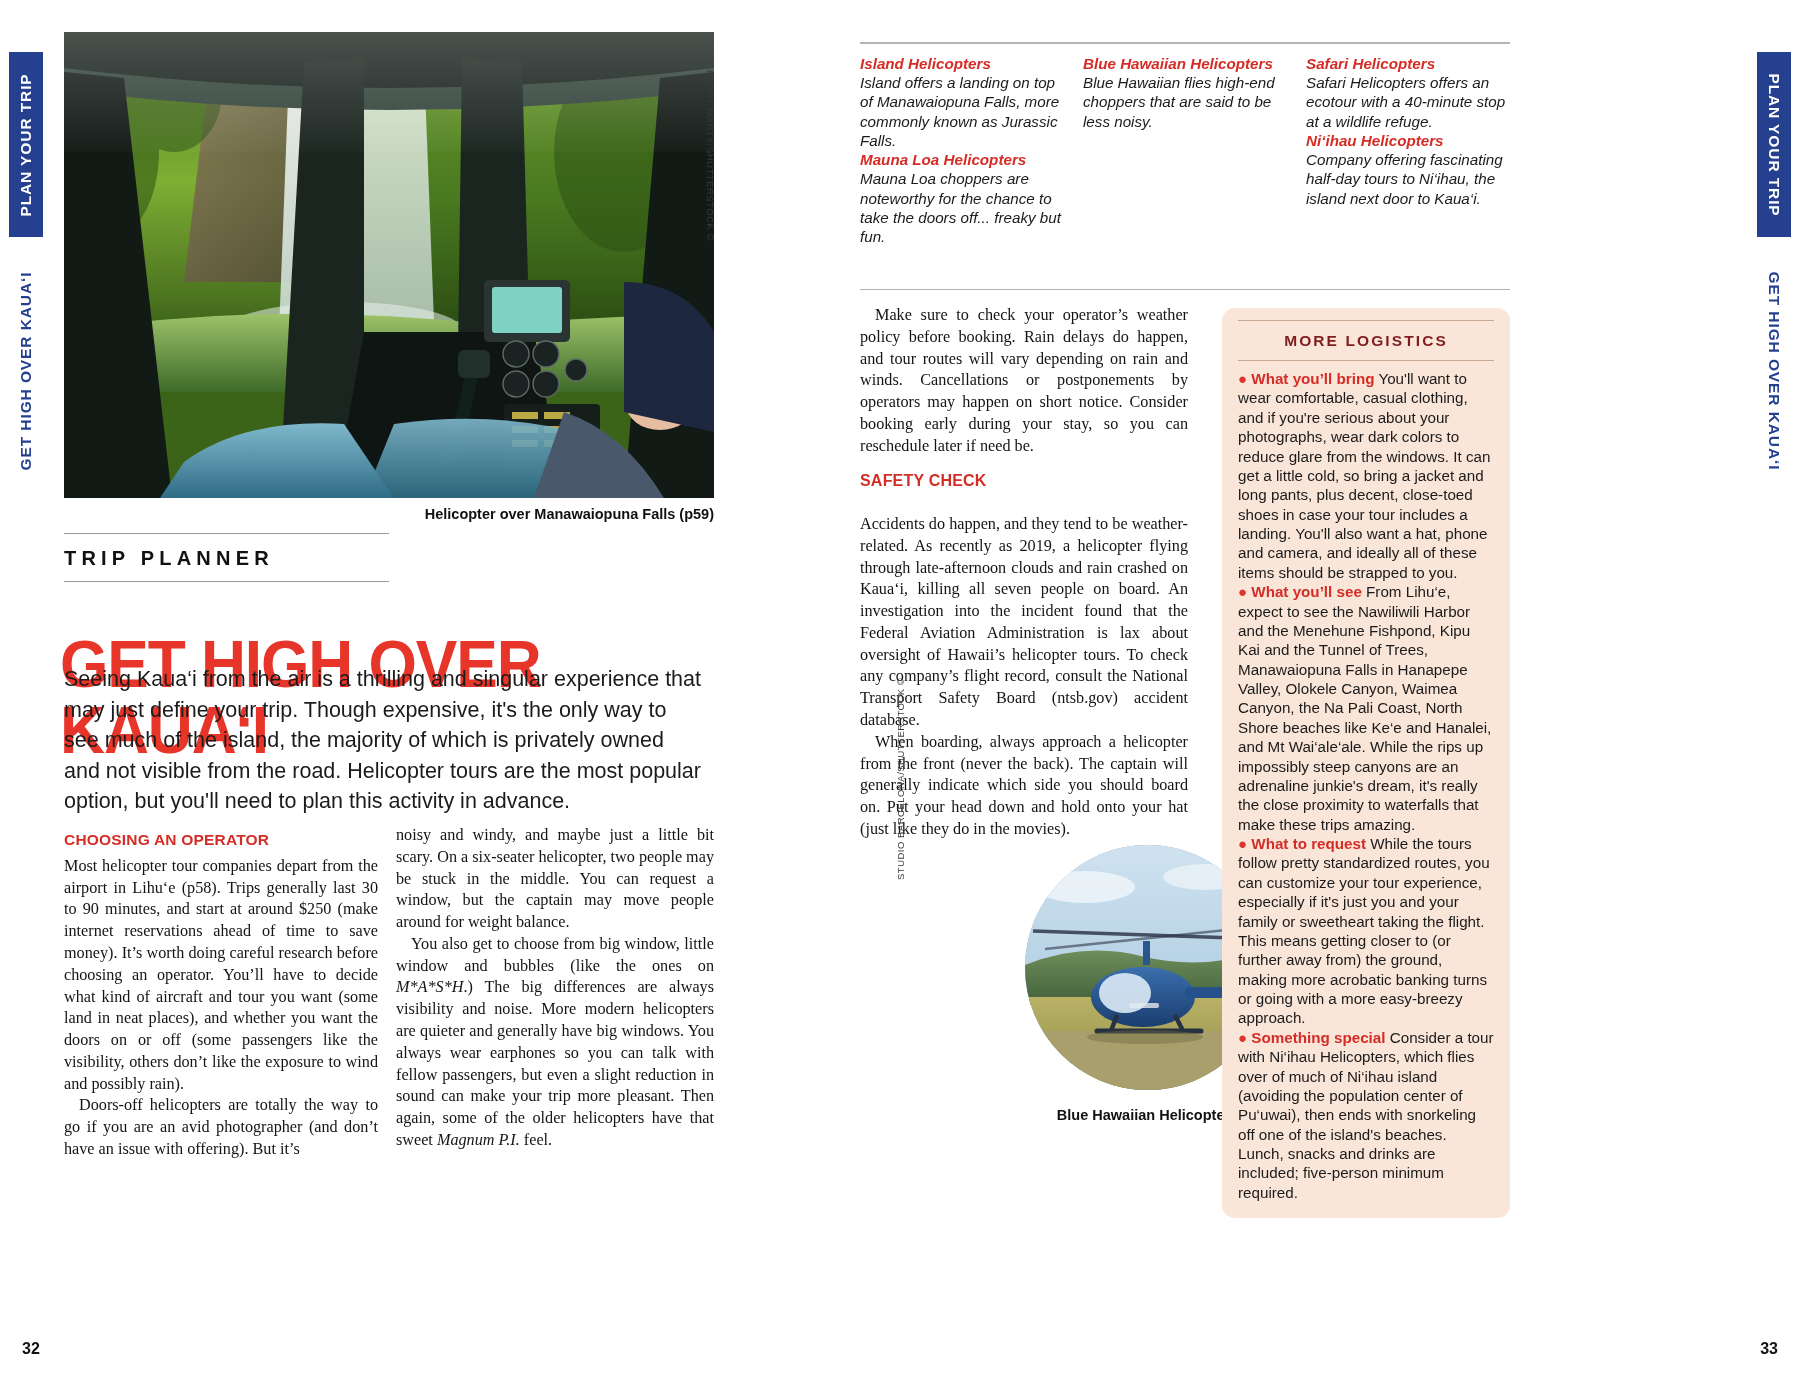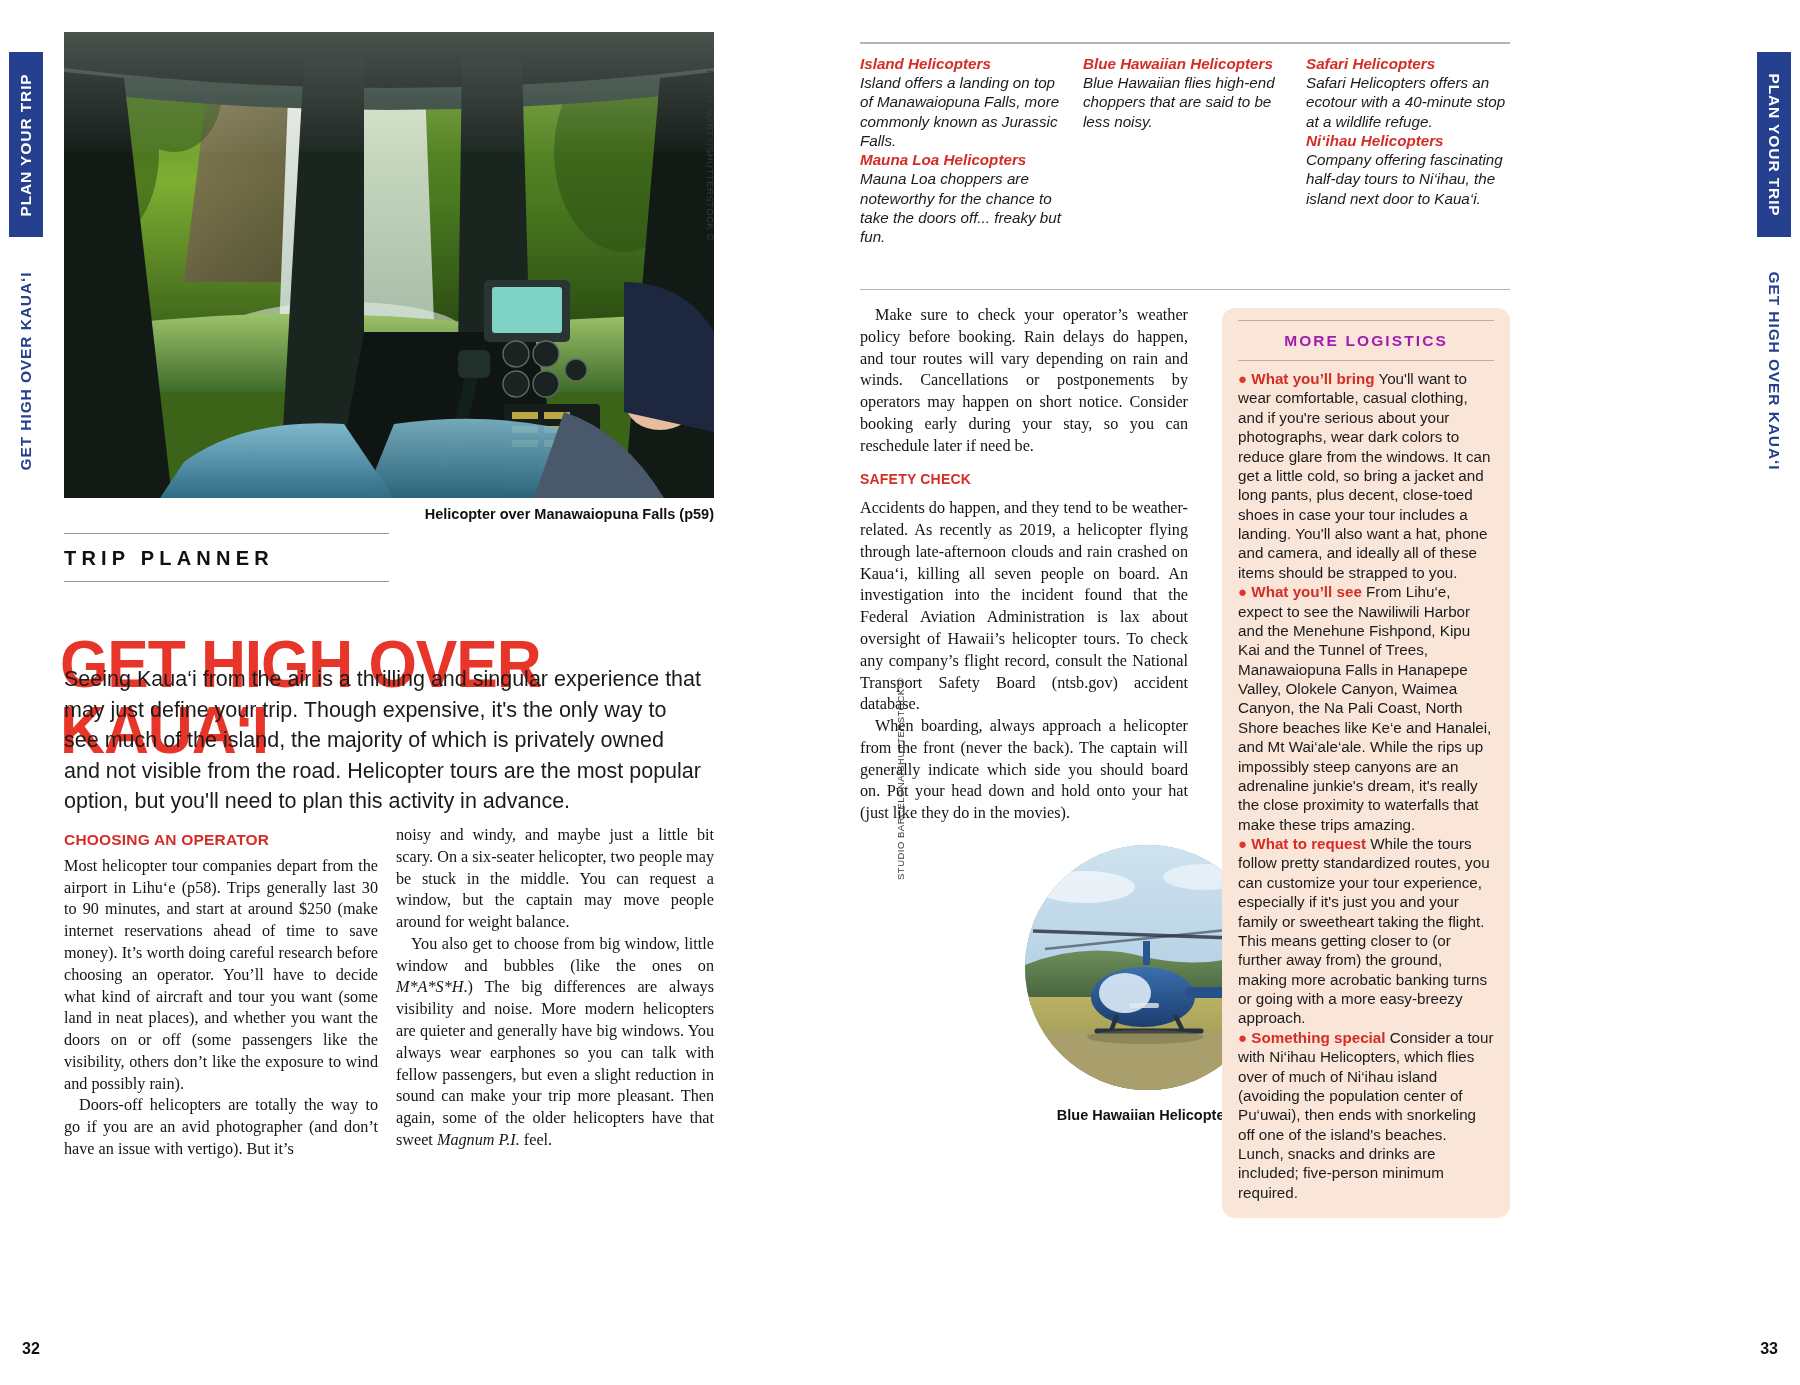--- a/index.html
+++ b/index.html
@@ -114,23 +114,23 @@
   #mid-rule{position:absolute;left:-20px;top:289px;width:650px;border-top:1.4px solid #b4b4b4;}
 
   #body-col{
     position:absolute;left:-20px;top:305px;width:328px;
     font-family:"Liberation Serif",serif;
     font-size:16.2px;line-height:1.345;text-align:justify;color:#141414;
   }
   #body-col p{margin:0;}
   #body-col p.indent{text-indent:15px;}
   #safety-head{
-    color:#d42d26;font-weight:bold;font-size:14px;letter-spacing:0.2px;
+    color:#d42d26;font-weight:bold;font-size:16px;letter-spacing:0.2px;
     font-family:"Liberation Sans",sans-serif;
-    margin:13px 0 9px 0;
+    margin:13px 0 22px 0;
   }
 
   #heli-figure{position:absolute;left:145px;top:845px;width:245px;}
   #heli-photo{
     width:245px;height:245px;border-radius:50%;overflow:hidden;background:#8aa6c0;
   }
   #heli-photo svg{display:block;width:100%;height:100%;}
   #heli-caption{
     text-align:center;font-size:14.5px;font-weight:bold;color:#111;margin-top:17px;
   }
@@ -142,21 +142,21 @@
 
   #logistics{
     position:absolute;left:342px;top:308px;width:288px;
     background:#fae5d9;border-radius:13px;
     padding:12px 16px 16px 16px;
     box-sizing:border-box;
   }
   #log-rule-top{border-top:1.3px solid #c9a994;}
   #log-title{
     text-align:center;font-weight:bold;font-size:15.5px;
-    letter-spacing:2.1px;padding:11px 0 10px 0;color:#a21caf;
+    letter-spacing:2.1px;padding:11px 0 10px 0;color:#7f1d1d;
   }
   #log-rule-bottom{border-top:1.3px solid #c9a994;}
   #log-body{font-size:15.2px;line-height:1.275;color:#1b1b1b;padding-top:8px;}
   .log-item{margin-bottom:0;}
   .bullet{color:#e0352b;font-size:15px;}
   .log-label{color:#d42d26;font-weight:bold;}
 
   
   .folio{position:absolute;bottom:27px;font-size:16px;font-weight:bold;color:#111;}
   #folio-left{left:22px;}
@@ -281,21 +281,21 @@
       <div id="kicker-rule-bottom"></div>
     </div>
 
     <h1 id="headline">GET HIGH OVER KAUA‘I</h1>
 
     <div id="standfirst">Seeing Kaua‘i from the air is a thrilling and singular experience that may just define your trip. Though expensive, it's the only way to see much of the island, the majority of which is privately owned and not visible from the road. Helicopter tours are the most popular option, but you'll need to plan this activity in advance.</div>
 
     <div class="serif-col" id="left-col-a">
       <div class="colhead">CHOOSING AN OPERATOR</div>
       <p>Most helicopter tour companies depart from the airport in Lihu‘e (p58). Trips generally last 30 to 90 minutes, and start at around $250 (make internet reservations ahead of time to save money). It’s worth doing careful research before choosing an operator. You’ll have to decide what kind of aircraft and tour you want (some land in neat places), and whether you want the doors on or off (some passengers like the visibility, others don’t like the exposure to wind and possibly rain).</p>
-      <p class="indent">Doors-off helicopters are totally the way to go if you are an avid photographer (and don’t have an issue with vertigo). But it’s</p>
+      <p class="indent">Doors-off helicopters are totally the way to go if you are an avid photographer (and don’t have an issue with offering). But it’s</p>
     </div>
 
     <div class="serif-col" id="left-col-b">
       <p>noisy and windy, and maybe just a little bit scary. On a six-seater helicopter, two people may be stuck in the middle. You can request a window, but the captain may move people around for weight balance.</p>
       <p class="indent"><span>You also get to choose from big window, little window and bubbles (like the ones on </span><i>M*A*S*H</i><span>.) The big differences are always visibility and noise. More modern helicopters are quieter and generally have big windows. You always wear earphones so you can talk with fellow passengers, but even a slight reduction in sound can make your trip more pleasant. Then again, some of the older helicopters have that sweet </span><i>Magnum P.I.</i><span> feel.</span></p>
     </div>
 
     <div class="folio" id="folio-left">32</div>
   </div>
 

